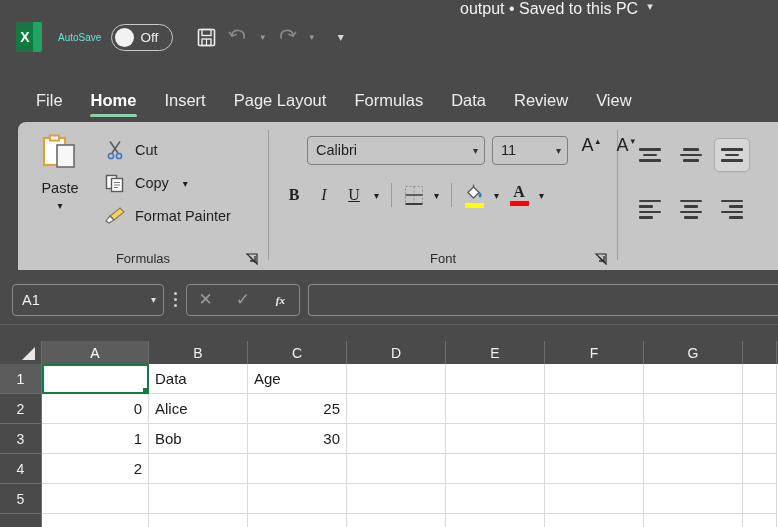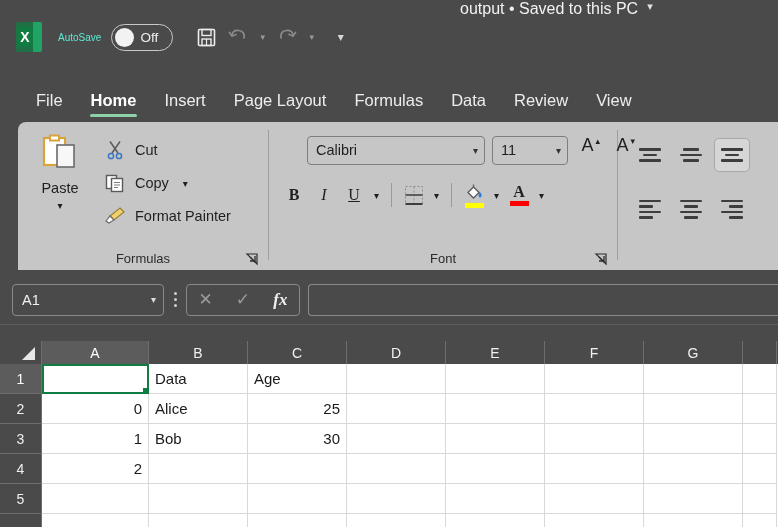--- a/index.html
+++ b/index.html
@@ -279,21 +279,21 @@
     display: flex; align-items: center;
   }
   .fxbtn {
     flex: 1; height: 100%;
     display: flex; align-items: center; justify-content: center;
     color: #9b9b9b; font-size: 17px;
   }
   .fxbtn.fx {
     color: #f0f0f0;
     font-family: "Liberation Serif", serif;
-    font-style: italic; font-weight: bold; font-size: 17px;
+    font-style: italic; font-weight: bold; font-size: 11px;
   }
   .fbar-input {
     flex: 1; height: 32px;
     margin-left: 8px;
     border: 1px solid #8a8a8a;
     border-left: 1px solid #8a8a8a;
     border-right: none;
     border-radius: 4px 0 0 4px;
     background: transparent;
     color: #f0f0f0; font-size: 14.5px;

